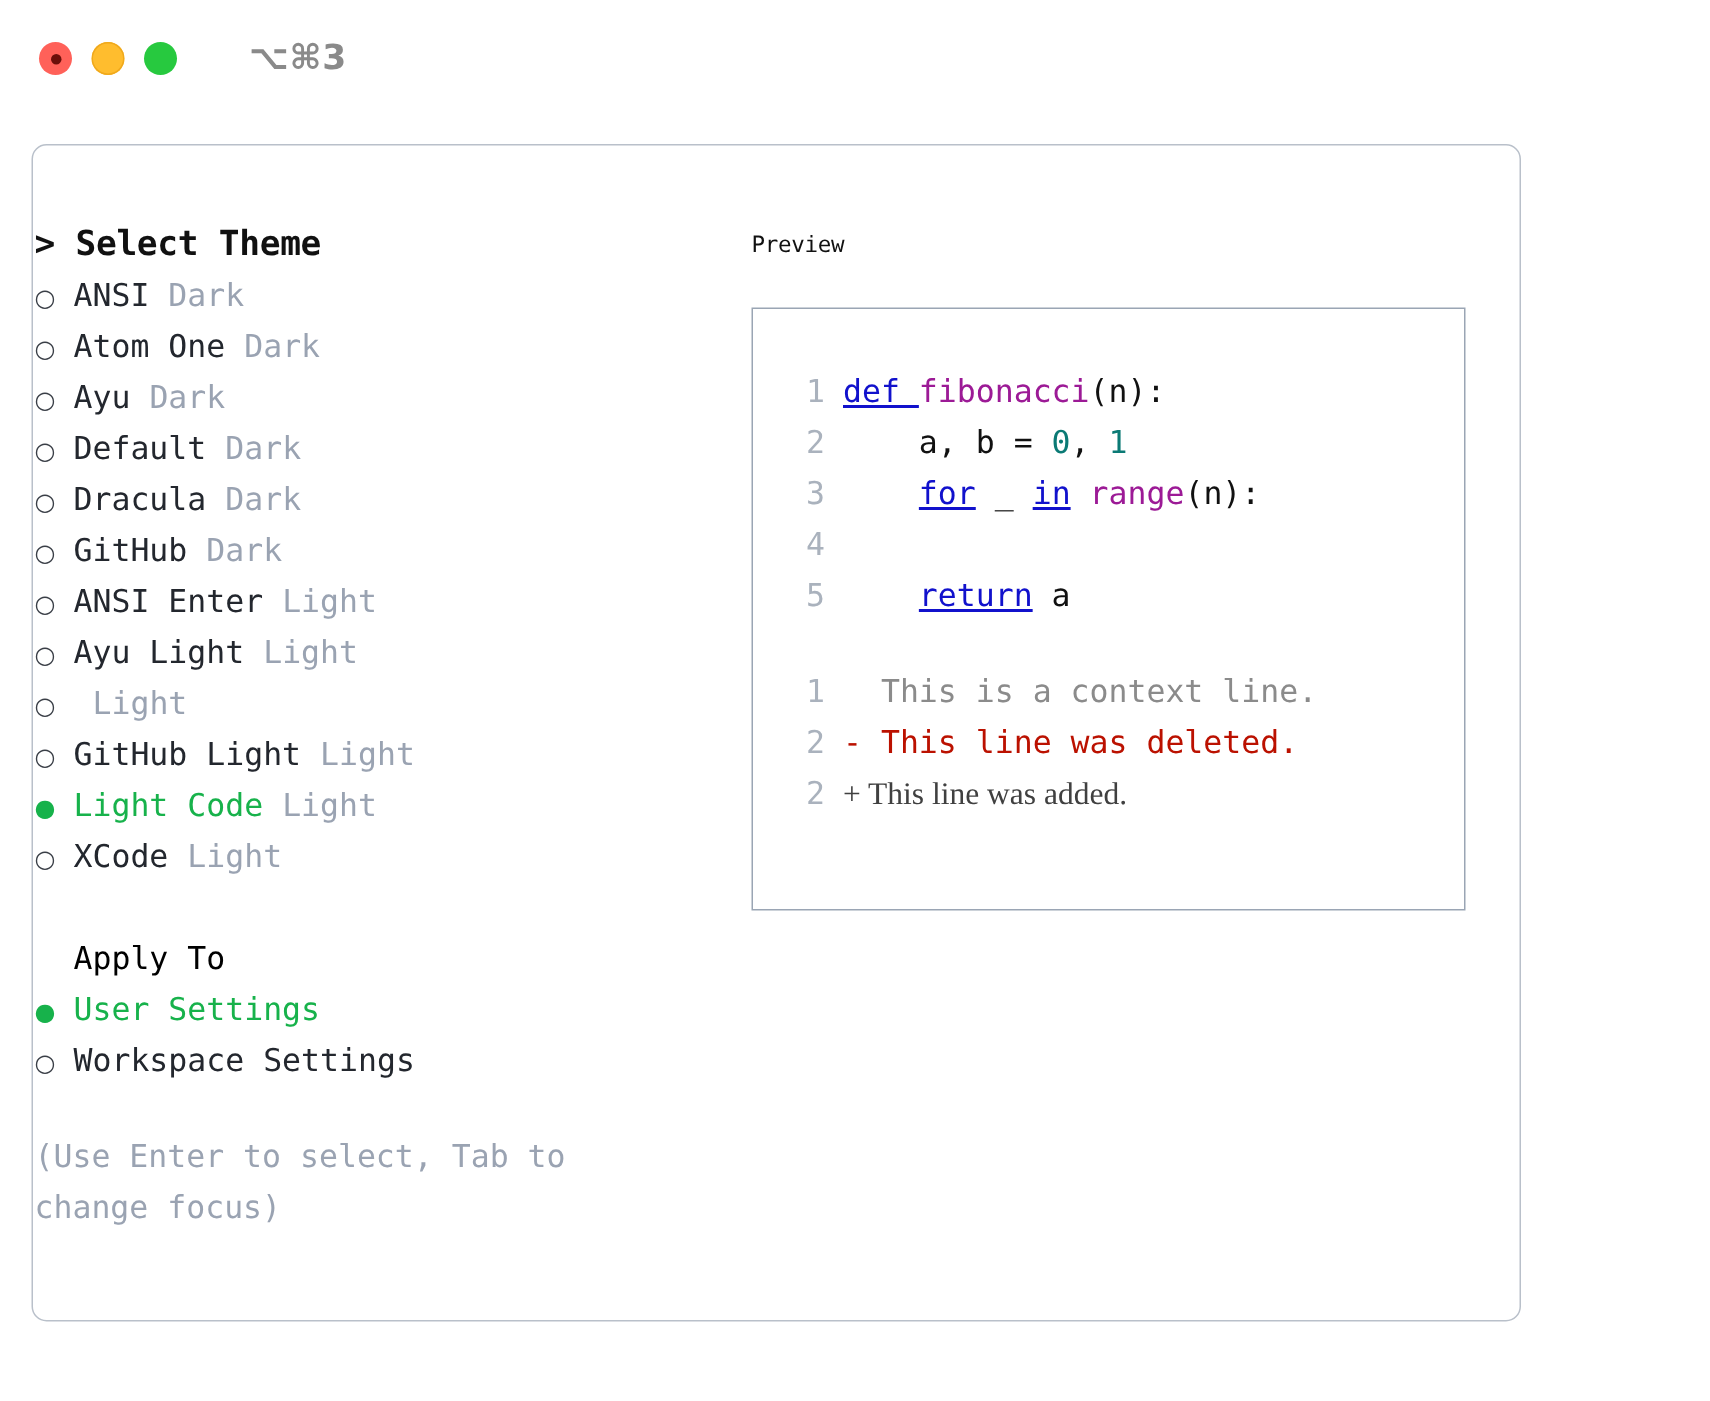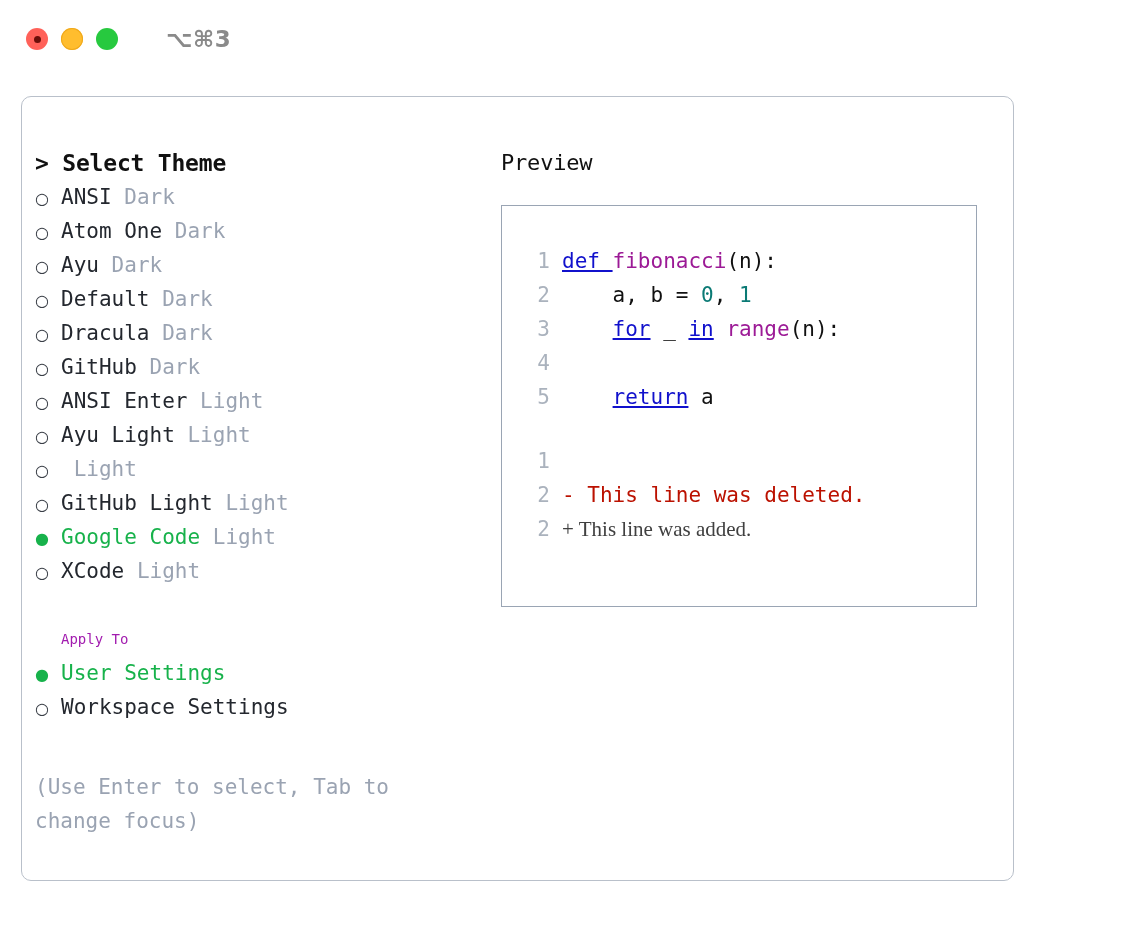--- a/index.html
+++ b/index.html
@@ -83,21 +83,21 @@
 
   .card-inner {
     position: relative;
     width: 100%;
     height: 100%;
   }
 
   
   .left-pane {
     position: absolute;
-    left: 13px;
+    left: 1px;
     top: 49px;
     width: 460px;
   }
 
   .pane-title {
     font-size: 23px;
     font-weight: 700;
     color: #111111;
     line-height: 34px;
     letter-spacing: -0.2px;
@@ -126,45 +126,45 @@
   .bullet.on { color: #17b24b; }
   .row-name  { color: #23272e; }
   .row-name.selected { color: #17b24b; }
   .row-tag   { color: #9aa3b2; }
 
   .section-head {
     display: flex;
     align-items: baseline;
     height: 34px;
     line-height: 34px;
-    font-size: 14px;
-    color: #a21caf;
+    font-size: 21px;
+    color: #000000;
     white-space: pre;
   }
 
   .spacer-lg { height: 34px; }
 
   .hint {
-    margin-top: 46px;
+    margin-top: 30px;
     font-size: 21px;
     line-height: 34px;
     color: #9aa3b2;
     width: 420px;
     white-space: pre-wrap;
   }
 
   
   .right-pane {
     position: absolute;
     left: 479px;
     top: 49px;
     width: 500px;
   }
   .preview-label {
-    font-size: 22px;
+    font-size: 15px;
     font-weight: 400;
     color: #111111;
     line-height: 34px;
     letter-spacing: -0.2px;
   }
   .preview-box {
     margin-top: 25px;
     width: 476px;
     height: 402px;
     border: 1.6px solid #9aa5b4;
@@ -222,21 +222,21 @@
             <div class="row"><span class="bullet">○</span><span class="row-name">ANSI</span><span> </span><span class="row-tag">Dark</span></div>
             <div class="row"><span class="bullet">○</span><span class="row-name">Atom One</span><span> </span><span class="row-tag">Dark</span></div>
             <div class="row"><span class="bullet">○</span><span class="row-name">Ayu</span><span> </span><span class="row-tag">Dark</span></div>
             <div class="row"><span class="bullet">○</span><span class="row-name">Default</span><span> </span><span class="row-tag">Dark</span></div>
             <div class="row"><span class="bullet">○</span><span class="row-name">Dracula</span><span> </span><span class="row-tag">Dark</span></div>
             <div class="row"><span class="bullet">○</span><span class="row-name">GitHub</span><span> </span><span class="row-tag">Dark</span></div>
             <div class="row"><span class="bullet">○</span><span class="row-name">ANSI Enter</span><span> </span><span class="row-tag">Light</span></div>
             <div class="row"><span class="bullet">○</span><span class="row-name">Ayu Light</span><span> </span><span class="row-tag">Light</span></div>
             <div class="row"><span class="bullet">○</span><span> </span><span class="row-tag">Light</span></div>
             <div class="row"><span class="bullet">○</span><span class="row-name">GitHub Light</span><span> </span><span class="row-tag">Light</span></div>
-            <div class="row"><span class="bullet on">●</span><span class="row-name selected">Google Code</span><span> </span><span class="row-tag">Light</span></div>
+            <div class="row"><span class="bullet on">●</span><span class="row-name selected">Light Code</span><span> </span><span class="row-tag">Light</span></div>
             <div class="row"><span class="bullet">○</span><span class="row-name">XCode</span><span> </span><span class="row-tag">Light</span></div>
           </div>
 
         <div class="spacer-lg"></div>
 
         <div class="section-head">
           <span class="bullet"> </span>
           <span>Apply To</span>
         </div>
 
@@ -254,21 +254,21 @@
         <div class="preview-box">
           <div id="code-block">
               <div class="code-line"><span class="lineno">1</span><span><span class="tok-kw">def </span><span class="tok-fn">fibonacci</span><span class="tok-txt">(n):</span></span></div>
               <div class="code-line"><span class="lineno">2</span><span><span class="tok-txt">    a, b = </span><span class="tok-num">0</span><span class="tok-txt">, </span><span class="tok-num">1</span></span></div>
               <div class="code-line"><span class="lineno">3</span><span><span class="tok-txt">    </span><span class="tok-kw">for</span><span class="tok-txt"> _ </span><span class="tok-kw">in</span><span class="tok-txt"> </span><span class="tok-fn">range</span><span class="tok-txt">(n):</span></span></div>
               <div class="code-line"><span class="lineno">4</span></div>
               <div class="code-line"><span class="lineno">5</span><span><span class="tok-txt">    </span><span class="tok-kw">return</span><span class="tok-txt"> a</span></span></div>
             </div>
           <div class="code-gap"></div>
           <div id="diff-block">
-              <div class="code-line"><span class="lineno">1</span></div>
+              <div class="code-line"><span class="lineno">1</span><span class="tok-ctx">  This is a context line.</span></div>
               <div class="code-line"><span class="lineno">2</span><span class="tok-del">- This line was deleted.</span></div>
               <div class="code-line"><span class="lineno">2</span><span class="tok-add">+ This line was added.</span></div>
             </div>
         </div>
       </div>
 
     </div>
   </div>
 </div>
 

